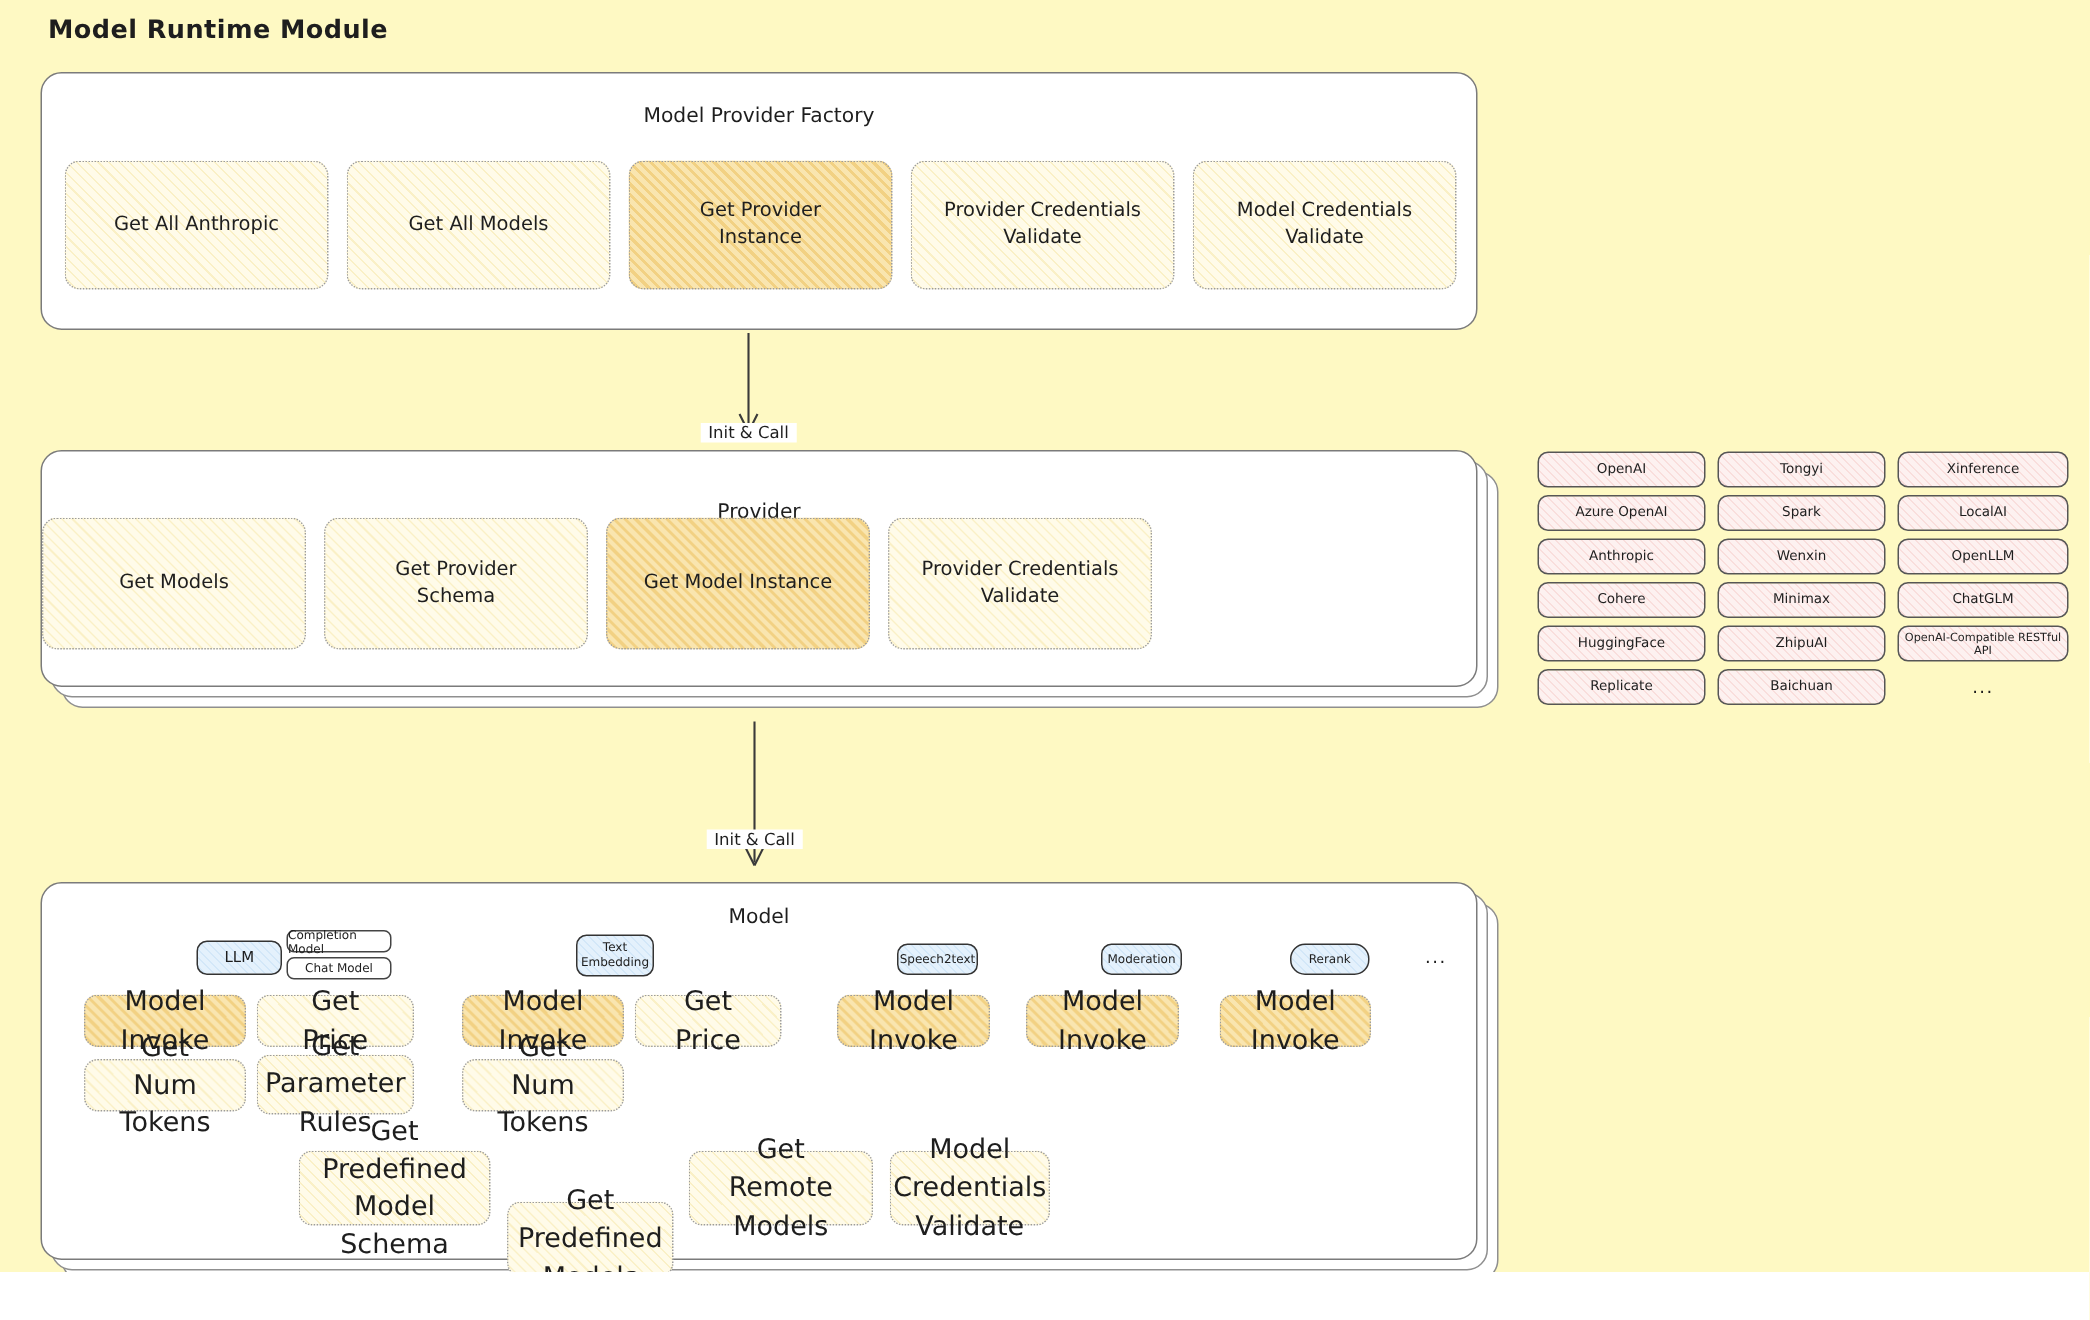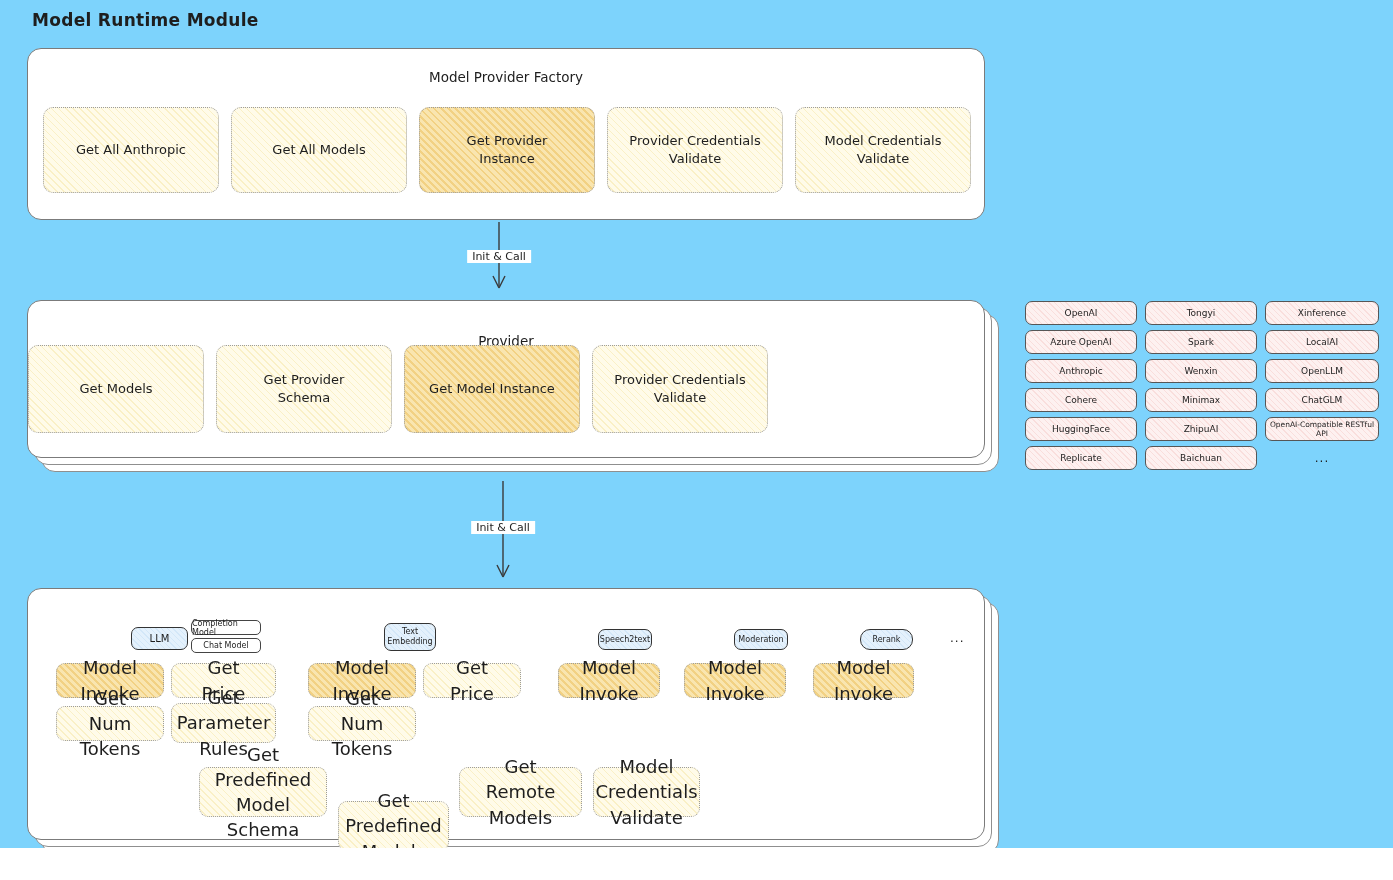--- a/index.html
+++ b/index.html
@@ -1,17 +1,17 @@
 <!DOCTYPE html>
 <html><head>
 <meta charset="utf-8">
 <style>
   html,body{margin:0;padding:0;background:#ffffff;}
   body{font-family:"DejaVu Sans",sans-serif;color:#1e1e1e;}
-  .canvas{position:relative;width:1393px;height:848px;background:#7dd3fc;overflow:hidden;}
+  .canvas{position:relative;width:1393px;height:848px;background:#fef9c3;overflow:hidden;}
 
   .page-title{position:absolute;left:32px;top:10px;font-size:17px;font-weight:600;letter-spacing:.3px;}
 
   .box{position:absolute;background:#fff;border:1.6px solid #7b7b7b;border-radius:14px;box-sizing:border-box;}
   .layer{position:absolute;background:#fff;border:1.4px solid #8f8f8f;border-radius:14px;box-sizing:border-box;}
   .box-title{position:absolute;left:0;right:0;text-align:center;font-size:13.5px;}
 
   .node{display:flex;align-items:center;justify-content:center;text-align:center;
         border:1.5px dotted #9c9c9c;border-radius:10px;font-size:13px;line-height:1.4;
         padding:4px 20px;box-sizing:border-box;}
@@ -32,21 +32,21 @@
   .chip-more{display:flex;align-items:center;justify-content:center;font-size:12px;letter-spacing:1px;}
 
   .tab{position:absolute;background:repeating-linear-gradient(45deg,#e4f1fc 0 3px,#d3e7f8 3px 4px);
        border:1.2px solid #333;border-radius:7px;display:flex;align-items:center;justify-content:center;
        text-align:center;font-size:8px;line-height:1.2;box-sizing:border-box;padding:1px 2px;}
   .tab-small{position:absolute;background:#fff;border:1.1px solid #444;border-radius:5px;
        display:flex;align-items:center;justify-content:center;font-size:8px;box-sizing:border-box;}
   .tabs-more{position:absolute;font-size:12px;letter-spacing:1px;}
 
   .arrow-svg{position:absolute;overflow:visible;}
-  .arrow-label{position:absolute;transform:translateX(-50%);background:#fff;padding:0 5px;font-size:11px;}
+  .arrow-label{position:absolute;transform:translateX(-50%);background:#fff;padding:0 5px;font-size:11px;margin-top:32px;}
 </style>
 </head>
 <body>
 
 <div class="canvas">
 
   <div class="page-title">Model Runtime Module</div>
 
   <div class="box" style="left:27px;top:48px;width:958px;height:172px;">
     <div class="box-title" style="top:20px;">Model Provider Factory</div>
@@ -100,20 +100,21 @@
 
   <svg class="arrow-svg" style="left:493px;top:481px;" width="20" height="104">
     <path d="M10 0 V94" stroke="#3a3a3a" stroke-width="1.4" fill="none"></path>
     <path d="M4 84 L10 96 M16 84 L10 96" stroke="#3a3a3a" stroke-width="1.4" fill="none"></path>
   </svg>
   <div class="arrow-label" style="left:503px;top:521px;">Init &amp; Call</div>
 
   <div class="layer" style="left:41px;top:602px;width:958px;height:252px;"></div>
   <div class="layer" style="left:34px;top:595px;width:958px;height:252px;"></div>
   <div class="box" style="left:27px;top:588px;width:958px;height:252px;">
+    <div class="box-title" style="top:14px;">Model</div>
 
     <div class="tab" style="left:103px;top:38px;width:57px;height:23px;font-size:10px;text-align:right;">LLM</div>
     <div class="tab-small" style="left:163px;top:31px;width:70px;height:15px;">Completion Model</div>
     <div class="tab-small" style="left:163px;top:49px;width:70px;height:15px;">Chat Model</div>
     <div class="tab" style="left:356px;top:34px;width:52px;height:28px;">Text Embedding</div>
     <div class="tab" style="left:570px;top:40px;width:54px;height:21px;">Speech2text</div>
     <div class="tab" style="left:706px;top:40px;width:54px;height:21px;">Moderation</div>
     <div class="tab" style="left:832px;top:40px;width:53px;height:21px;border-radius:10px;">Rerank</div>
     <div class="tabs-more" style="left:922px;top:42px;">...</div>
 

